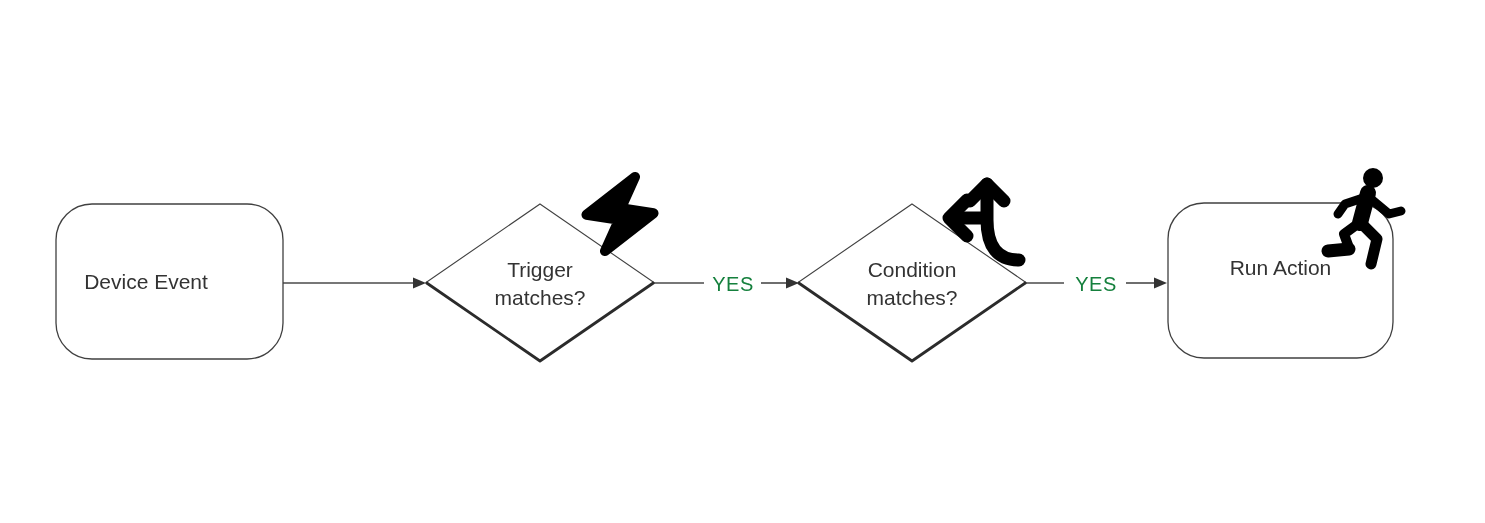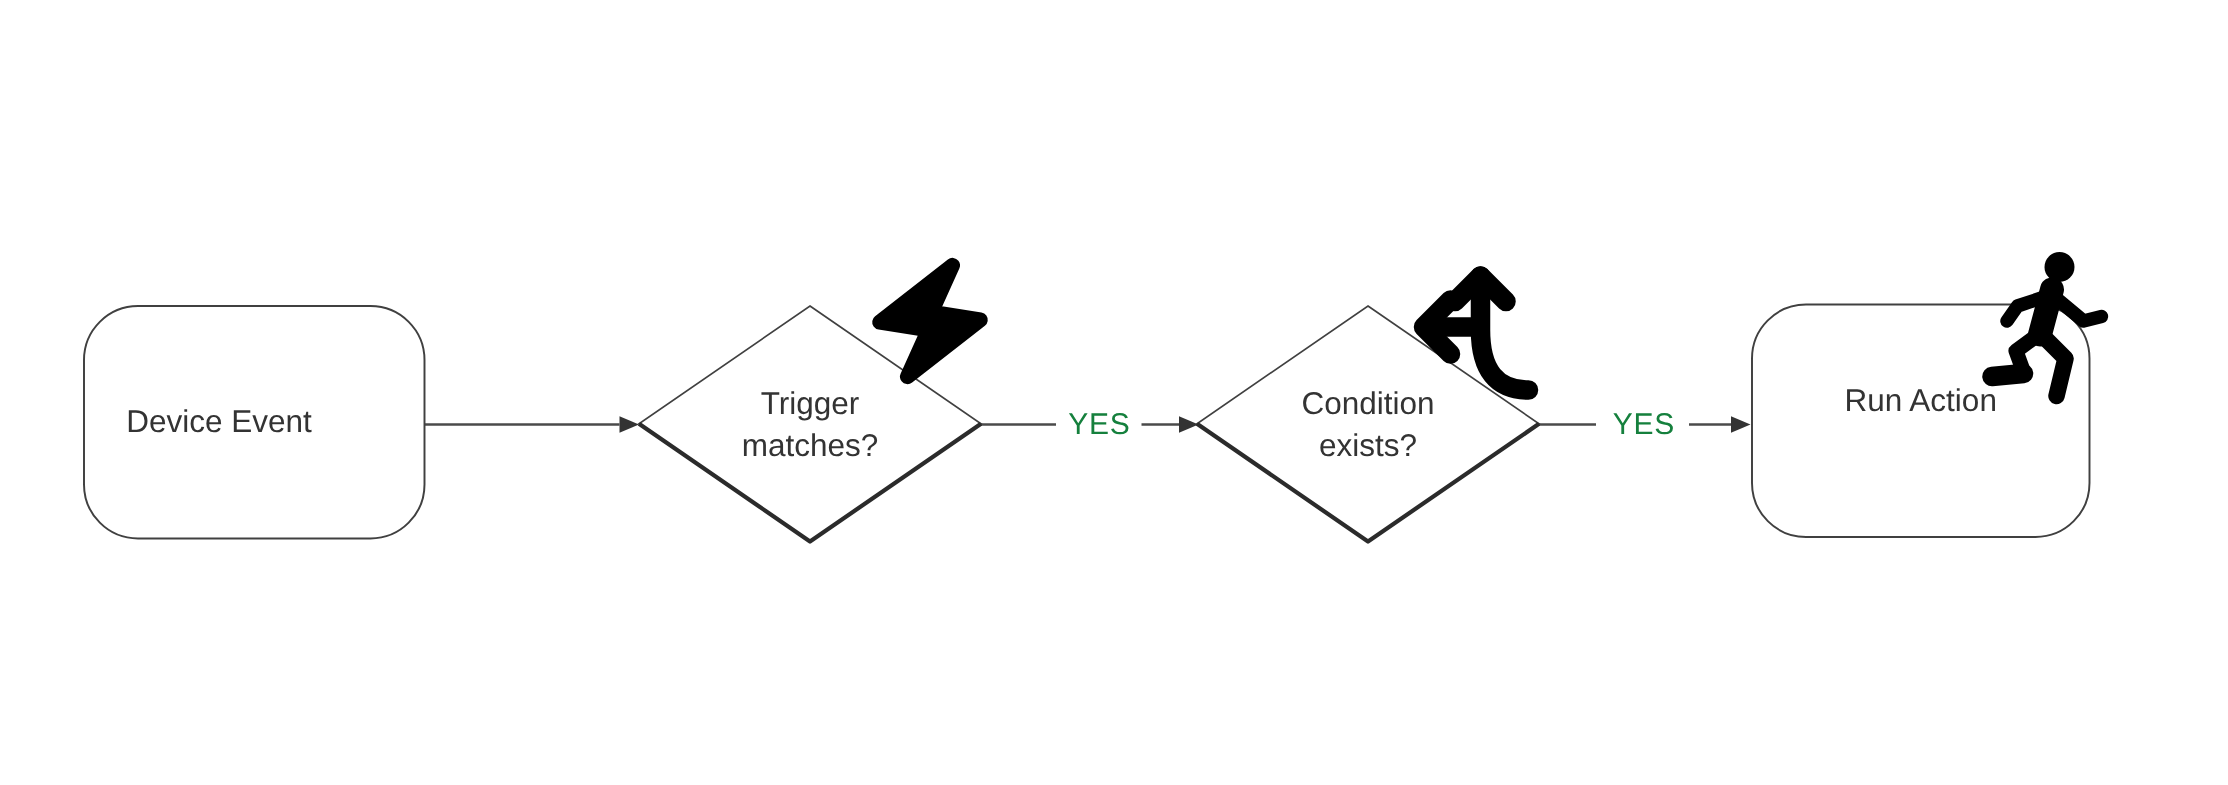--- a/index.html
+++ b/index.html
@@ -104,21 +104,21 @@
       <path d="M34,58 L19,69 L23,80" stroke-width="10"></path>
       <path d="M3,86 L24,84" stroke-width="13"></path>
       <path d="M36,58 L52,74 L46,99" stroke-width="11"></path>
     </g>
   </svg>
 
   <div class="node-label label-device">Device Event</div>
 
   <div class="node-label label-trigger">Trigger matches?</div>
 
-  <div class="node-label label-cond">Condition exists?</div>
+  <div class="node-label label-cond">Condition matches?</div>
 
   <div class="node-label label-run">Run Action</div>
 
   <div class="edge-label edge-label-1">YES</div>
 
   <div class="edge-label edge-label-2">YES</div>
 
 </div>
 
 </body></html>

